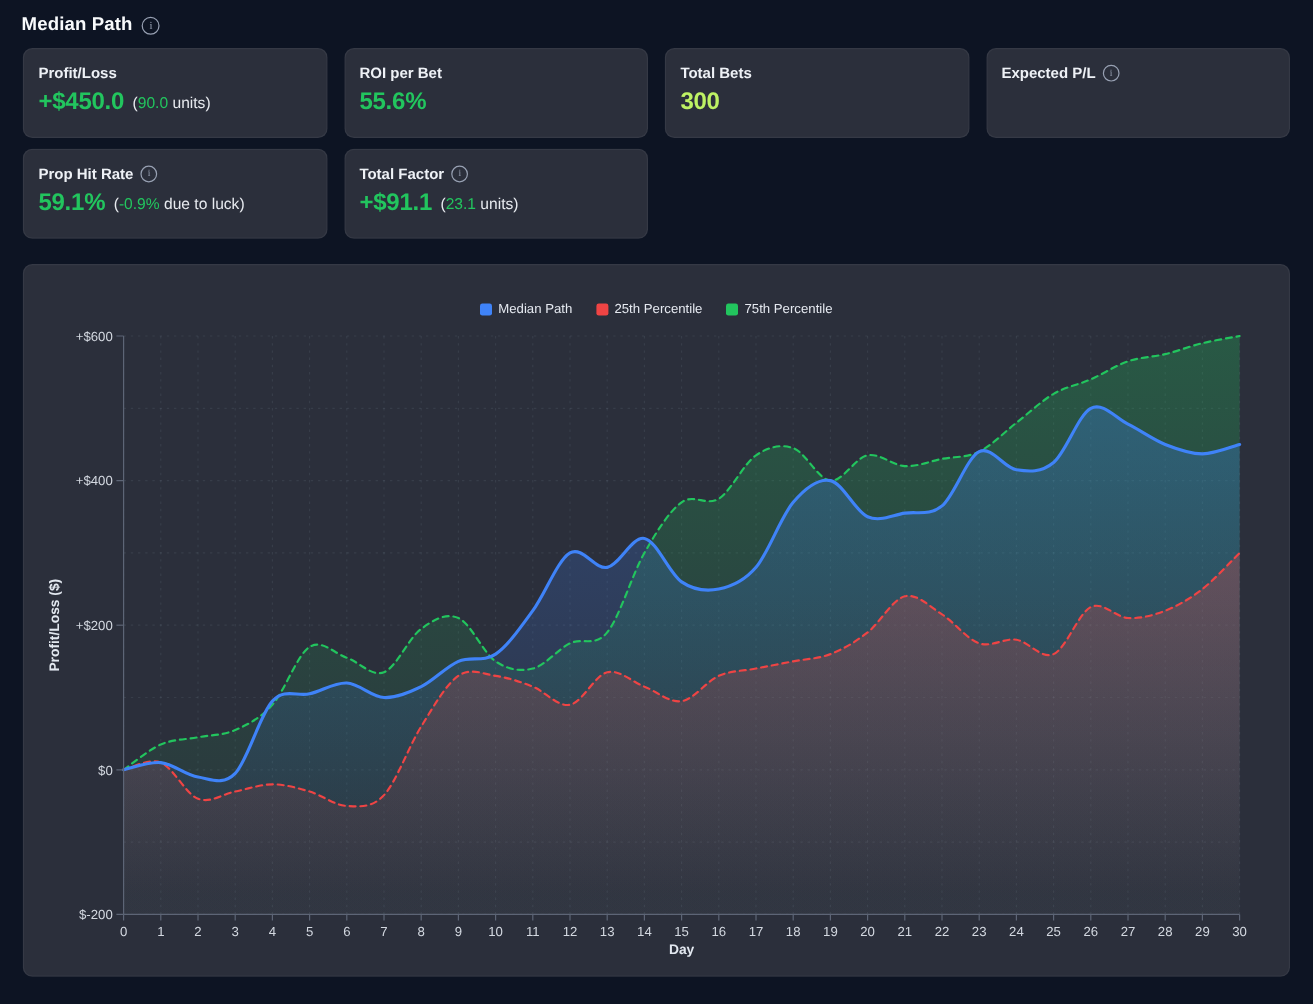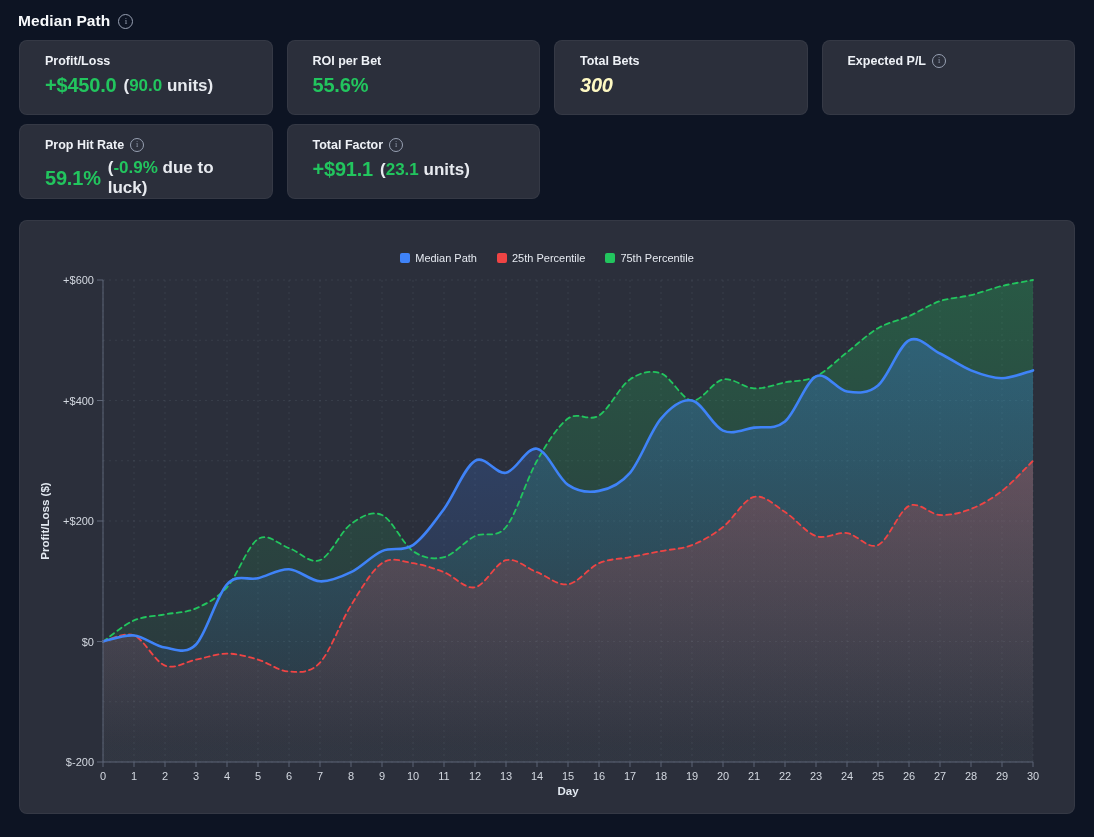--- a/index.html
+++ b/index.html
@@ -4,30 +4,30 @@
 <style>
   html,body{margin:0;padding:0;background:#0d1423;width:1094px;height:837px;overflow:hidden;
     font-family:"Liberation Sans",sans-serif;-webkit-font-smoothing:antialiased;}
   .header{padding:12px 18px 10px 18px;display:flex;align-items:center;gap:8px;}
   .title{font-size:15.5px;font-weight:700;color:#f8fafc;letter-spacing:.1px;}
   .info-icon{width:13px;height:13px;border:1.2px solid #98a1b3;border-radius:50%;display:inline-flex;
     align-items:center;justify-content:center;color:#98a1b3;font-size:9px;line-height:1;flex:none;}
   .info-icon::before{content:"i";font-family:"Liberation Serif",serif;}
   .cards{margin:0 19px;display:grid;grid-template-columns:repeat(4,1fr);gap:9px 14px;}
   .card{background:#2b2f3b;border:1px solid rgba(255,255,255,.05);border-radius:8px;height:75px;
-    box-sizing:border-box;padding:13px 25px;}
+    box-sizing:border-box;padding:13px 12px;}
   .card-label-row{display:flex;align-items:center;gap:6px;}
   .card-label{font-size:12.5px;font-weight:600;color:#eef1f6;}
   .card .info-icon{width:12px;height:12px;font-size:8px;}
   .card-value-row{margin-top:6px;display:flex;align-items:center;}
   .card-value{font-size:20px;font-weight:700;letter-spacing:-.2px;}
-  .card-sub{font-size:17px;font-weight:700;color:#e7eaef;margin-left:7px;}
+  .card-sub{font-size:13px;font-weight:400;color:#e7eaef;margin-left:7px;}
   .green{color:#22c55e;}
   .red{color:#22c55e;}
-  .white{color:#fef9c3;font-style:italic;}
+  .white{color:#bef264;}
   .panel{margin:21px 19px 0 19px;height:594px;background:#2b2f3b;border:1px solid rgba(255,255,255,.05);
     border-radius:8px;position:relative;box-sizing:border-box;overflow:hidden;}
   .legend{position:absolute;top:31px;left:0;right:0;display:flex;justify-content:center;gap:20px;z-index:2;}
   .legend-item{display:flex;align-items:center;gap:5px;}
   .legend-swatch{width:10px;height:10px;border-radius:2px;flex:none;}
   .legend-label{font-size:11px;color:#e5e9f0;}
   svg{position:absolute;top:0;left:0;}
   svg text{font-family:"Liberation Sans",sans-serif;}
 </style>
 </head>

